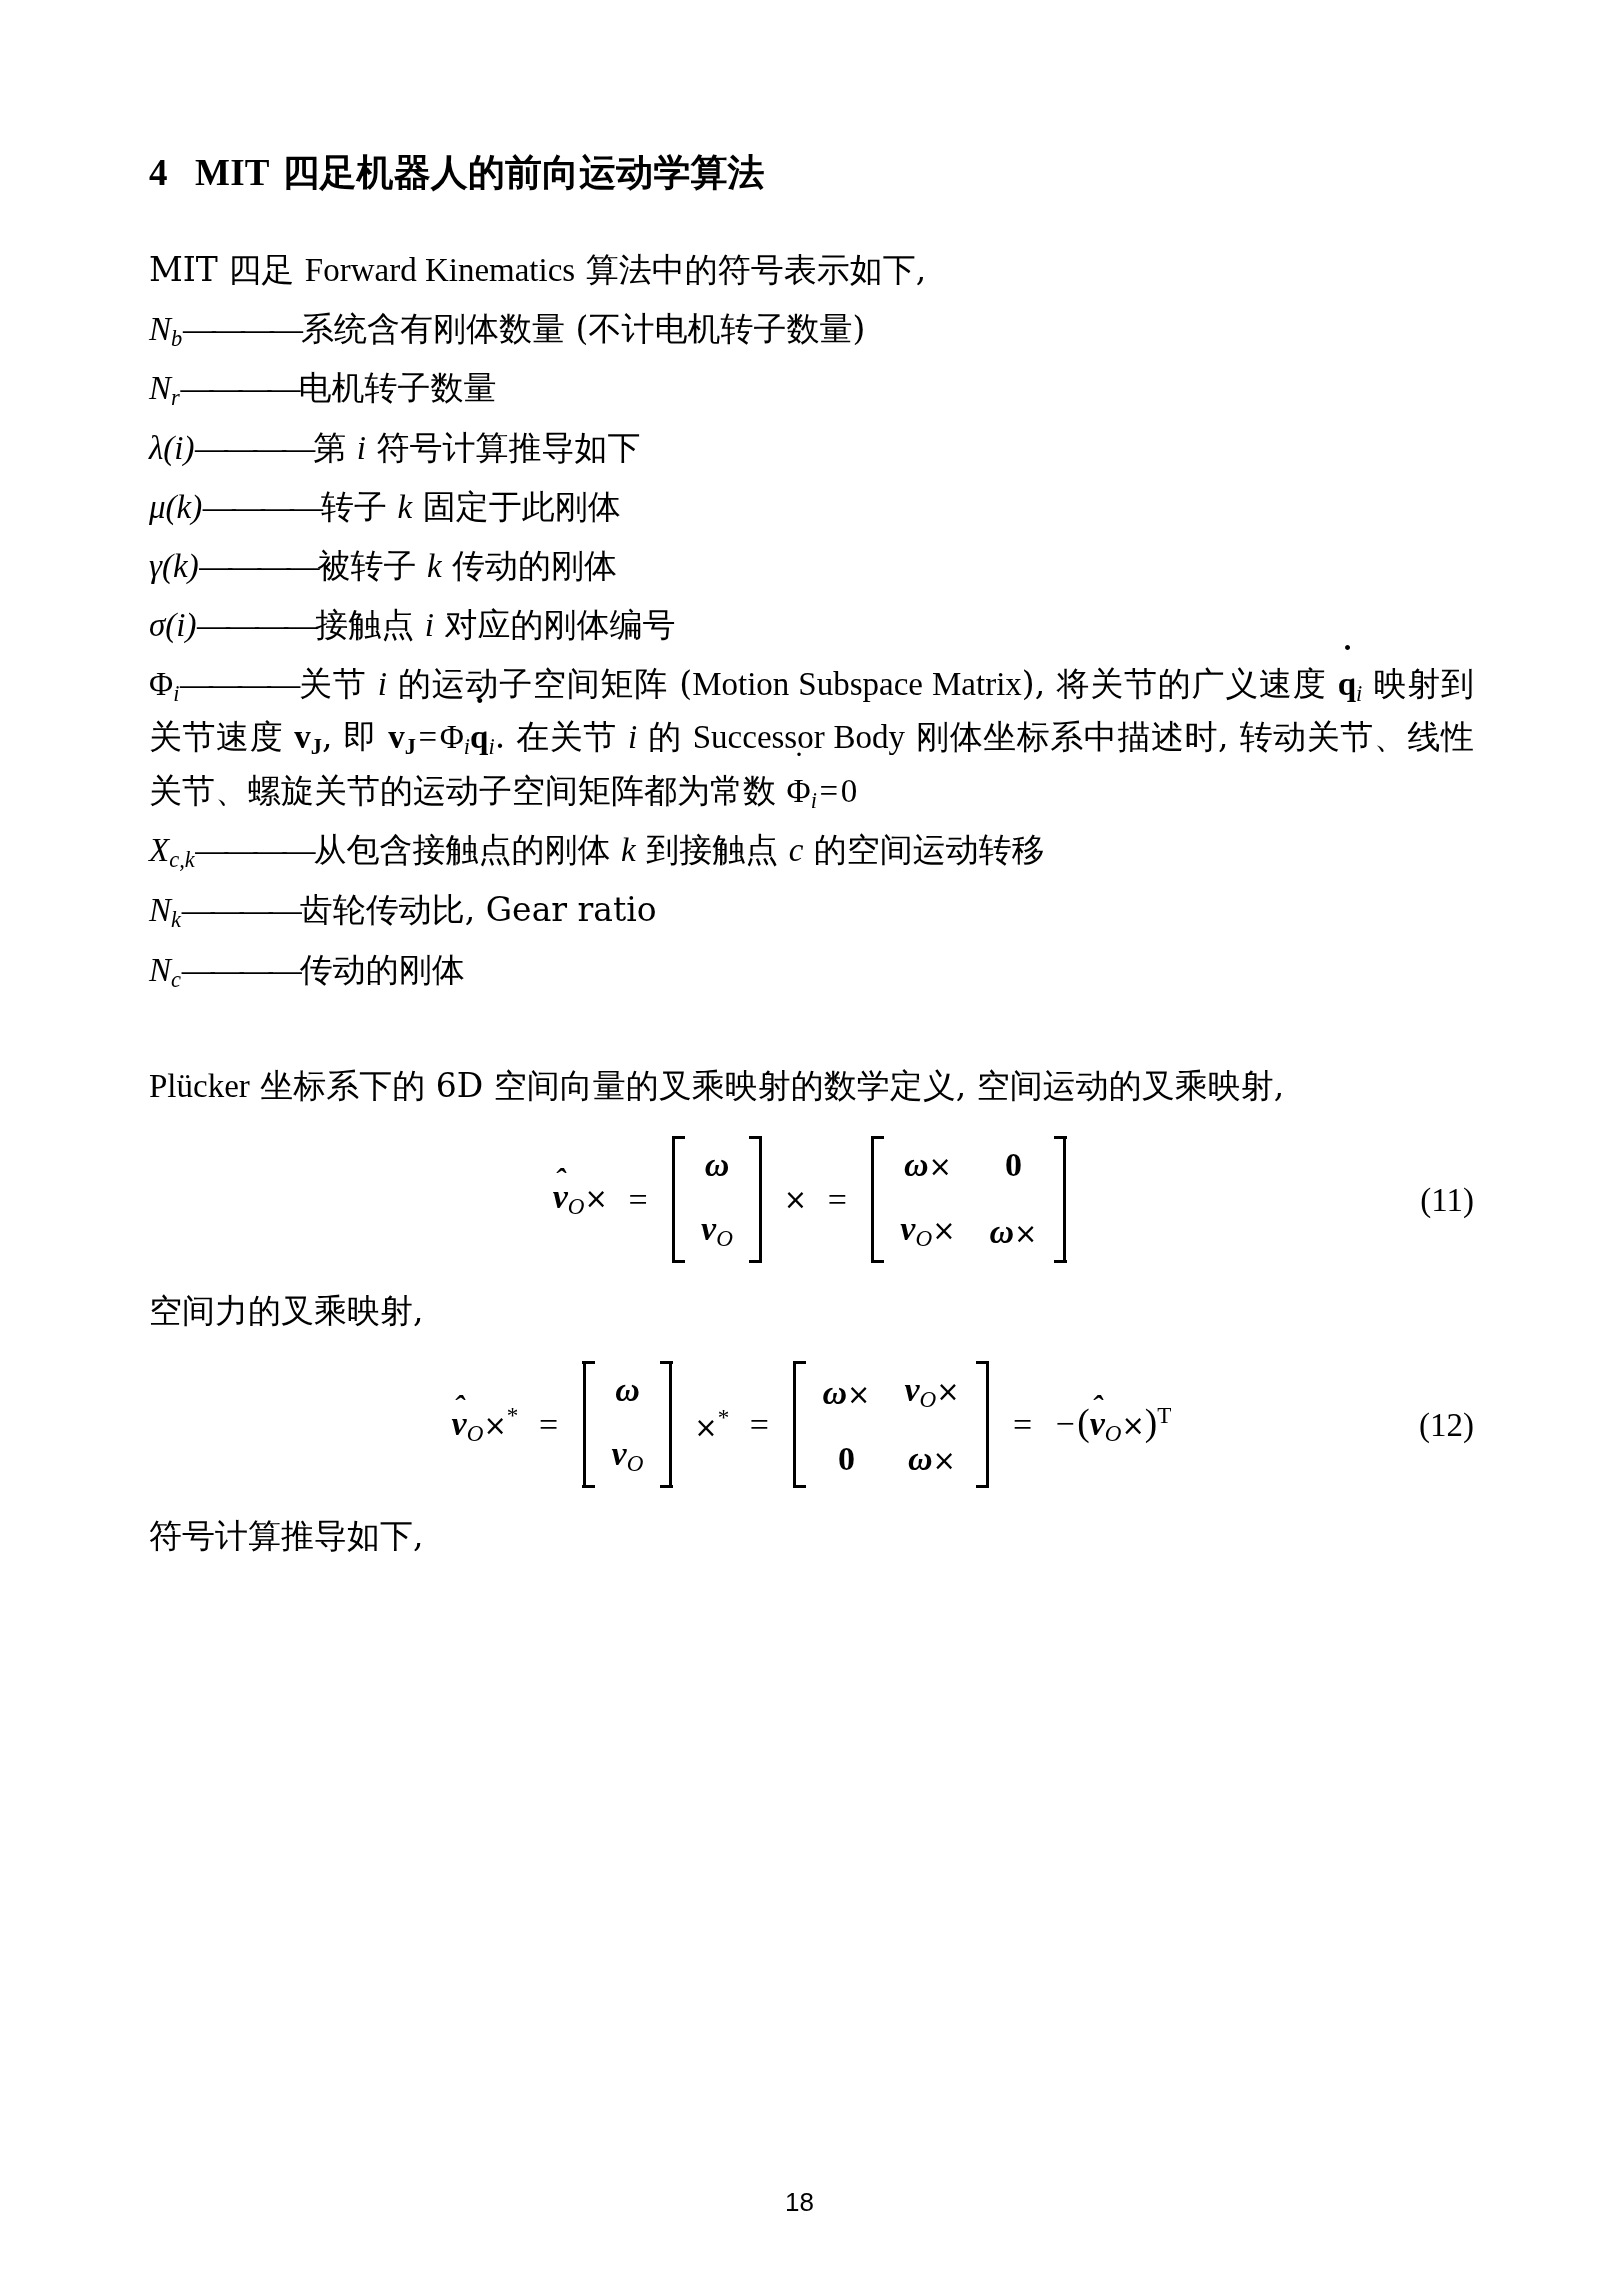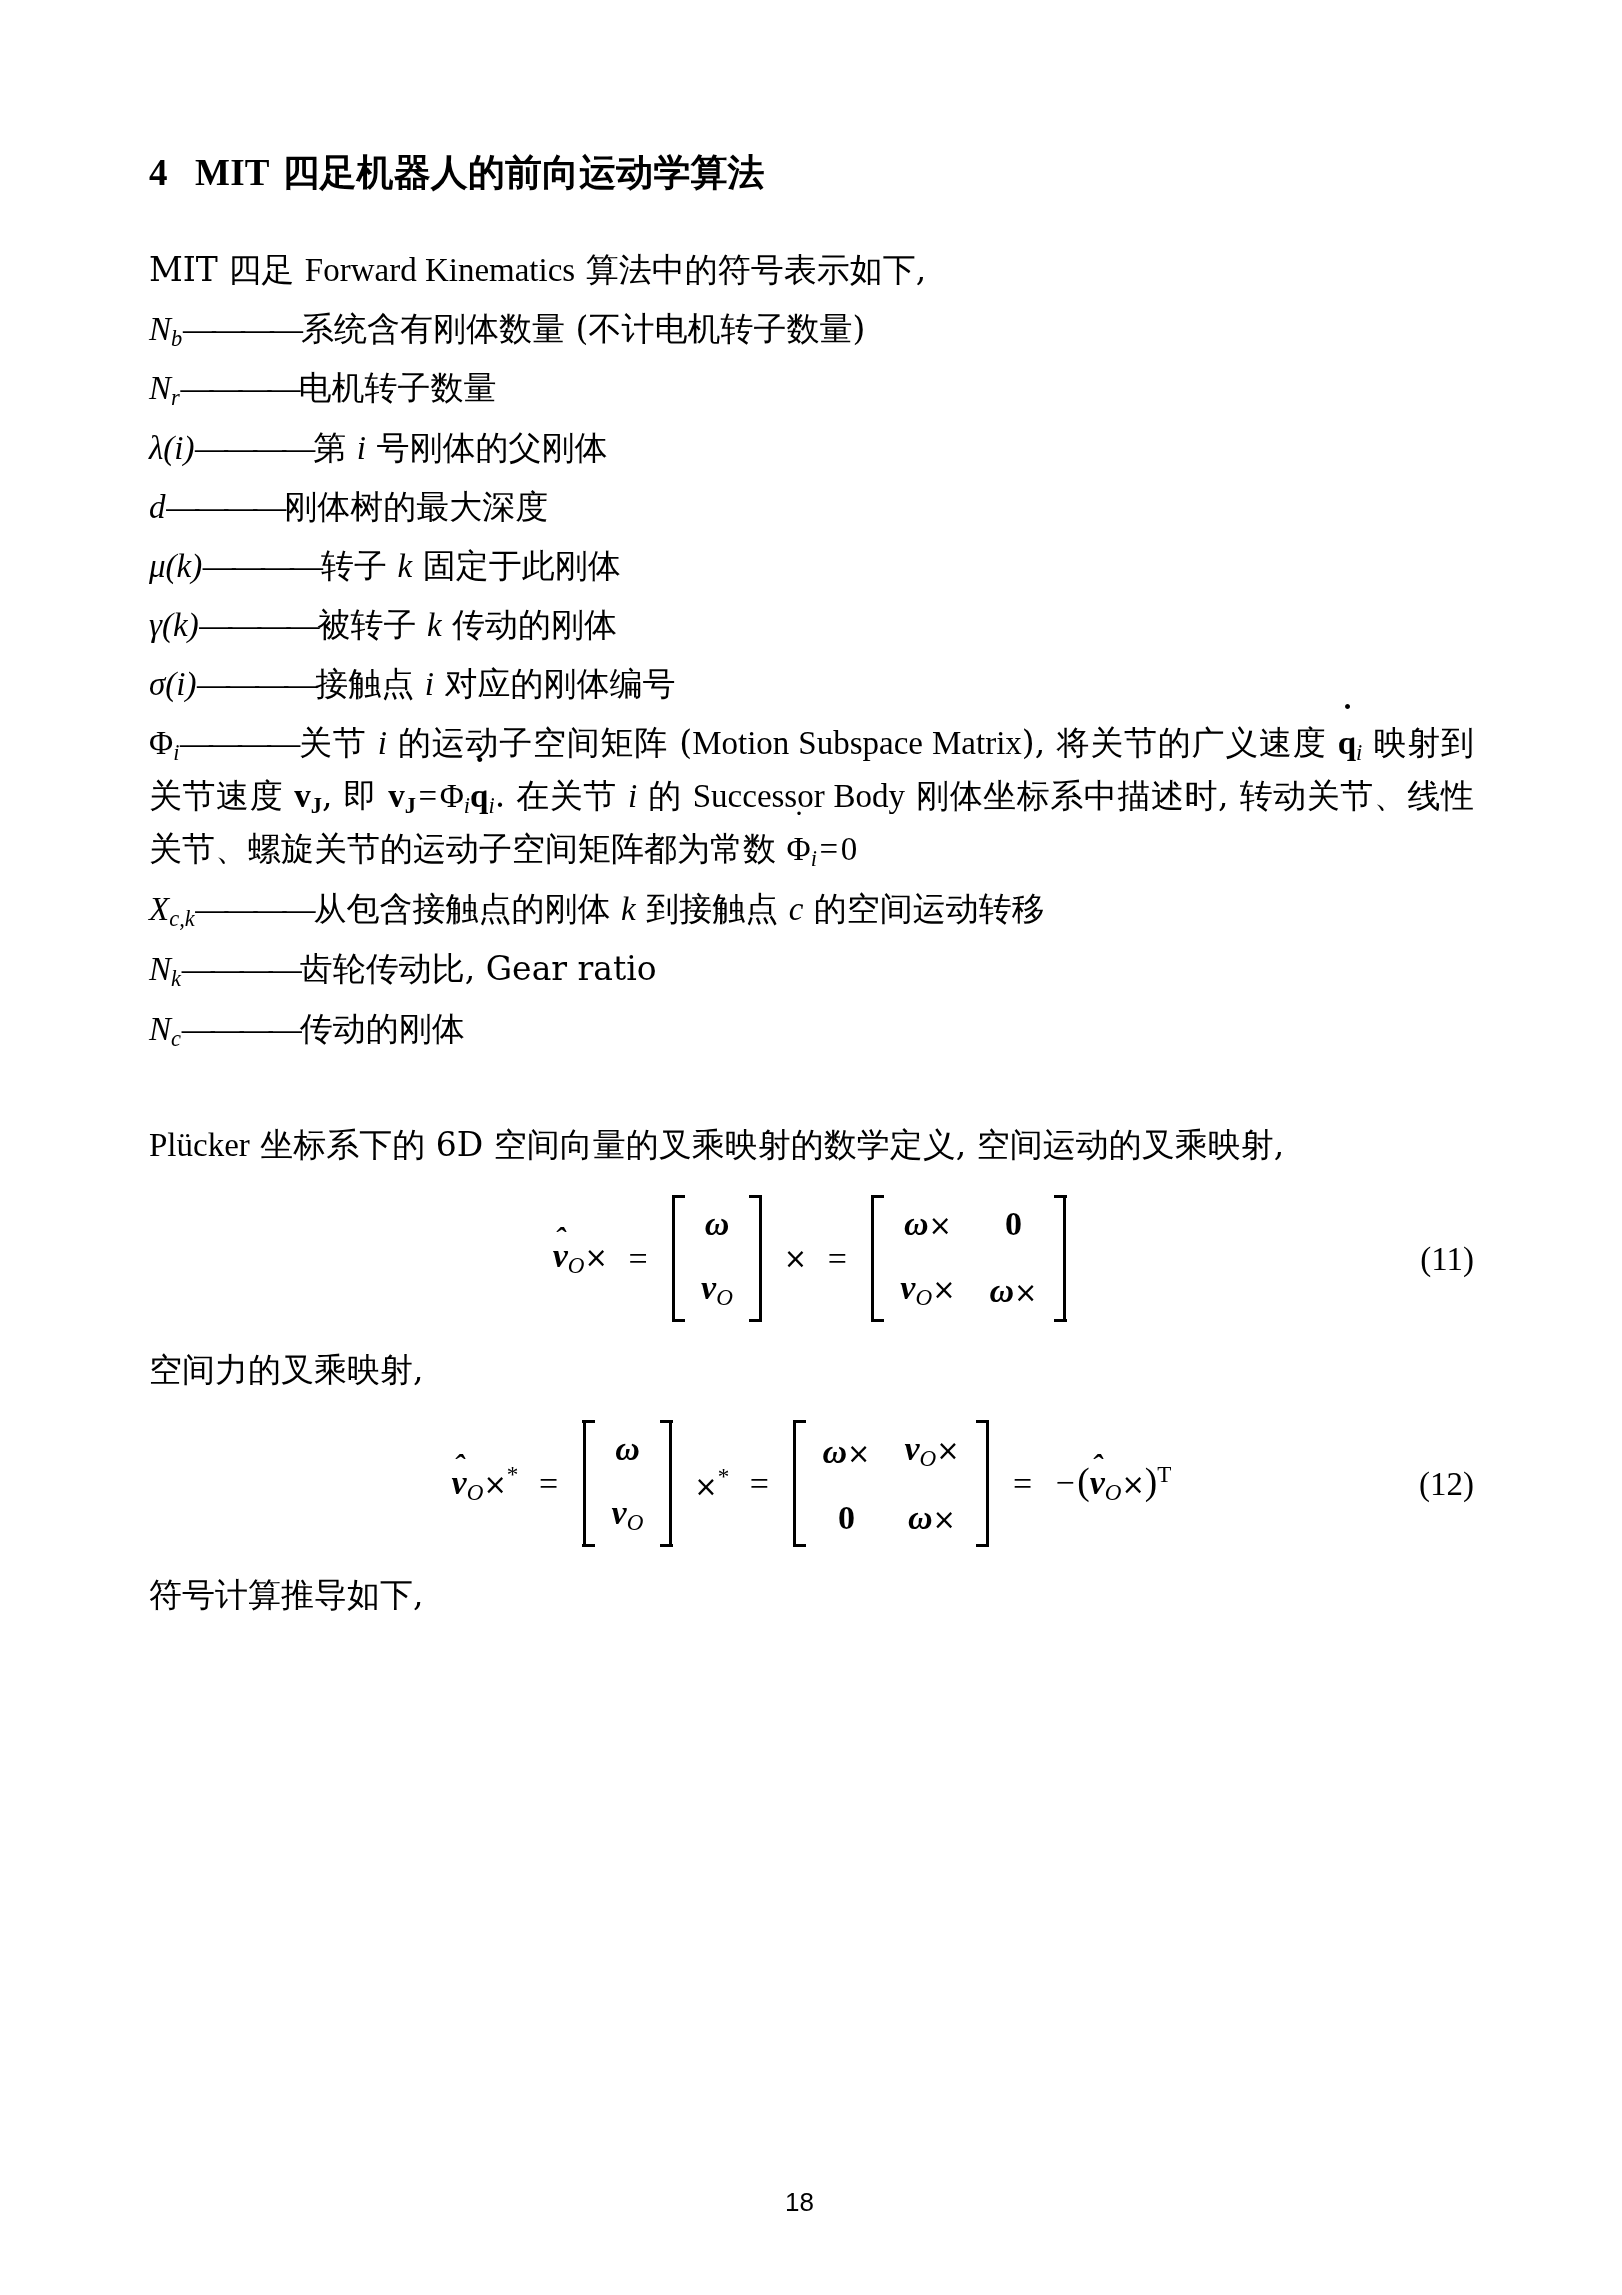--- a/index.html
+++ b/index.html
@@ -201,26 +201,23 @@
 
     <div class="defline">
       <span class="mi">N</span><sub class="sb">b</sub><span class="dash">————</span><span class="cjk">系统含有刚体数量 (不计电机转子数量)</span>
     </div>
 
     <div class="defline">
       <span class="mi">N</span><sub class="sb">r</sub><span class="dash">————</span><span class="cjk">电机转子数量</span>
     </div>
 
     <div class="defline">
-      <span class="mi">λ(i)</span><span class="dash">————</span><span class="cjk">第 </span><span class="mi">i</span><span class="cjk"> 号刚体的父刚体</span>
-    </div>
-
-    <div class="defline">
-      <span class="mi">d</span><span class="dash">————</span><span class="cjk">刚体树的最大深度</span>
-    </div>
+      <span class="mi">λ(i)</span><span class="dash">————</span><span class="cjk">第 </span><span class="mi">i</span><span class="cjk"> 符号计算推导如下</span>
+    </div>
+
 
     <div class="defline">
       <span class="mi">μ(k)</span><span class="dash">————</span><span class="cjk">转子 </span><span class="mi">k</span><span class="cjk"> 固定于此刚体</span>
     </div>
 
     <div class="defline">
       <span class="mi">γ(k)</span><span class="dash">————</span><span class="cjk">被转子 </span><span class="mi">k</span><span class="cjk"> 传动的刚体</span>
     </div>
 
     <div class="defline">

